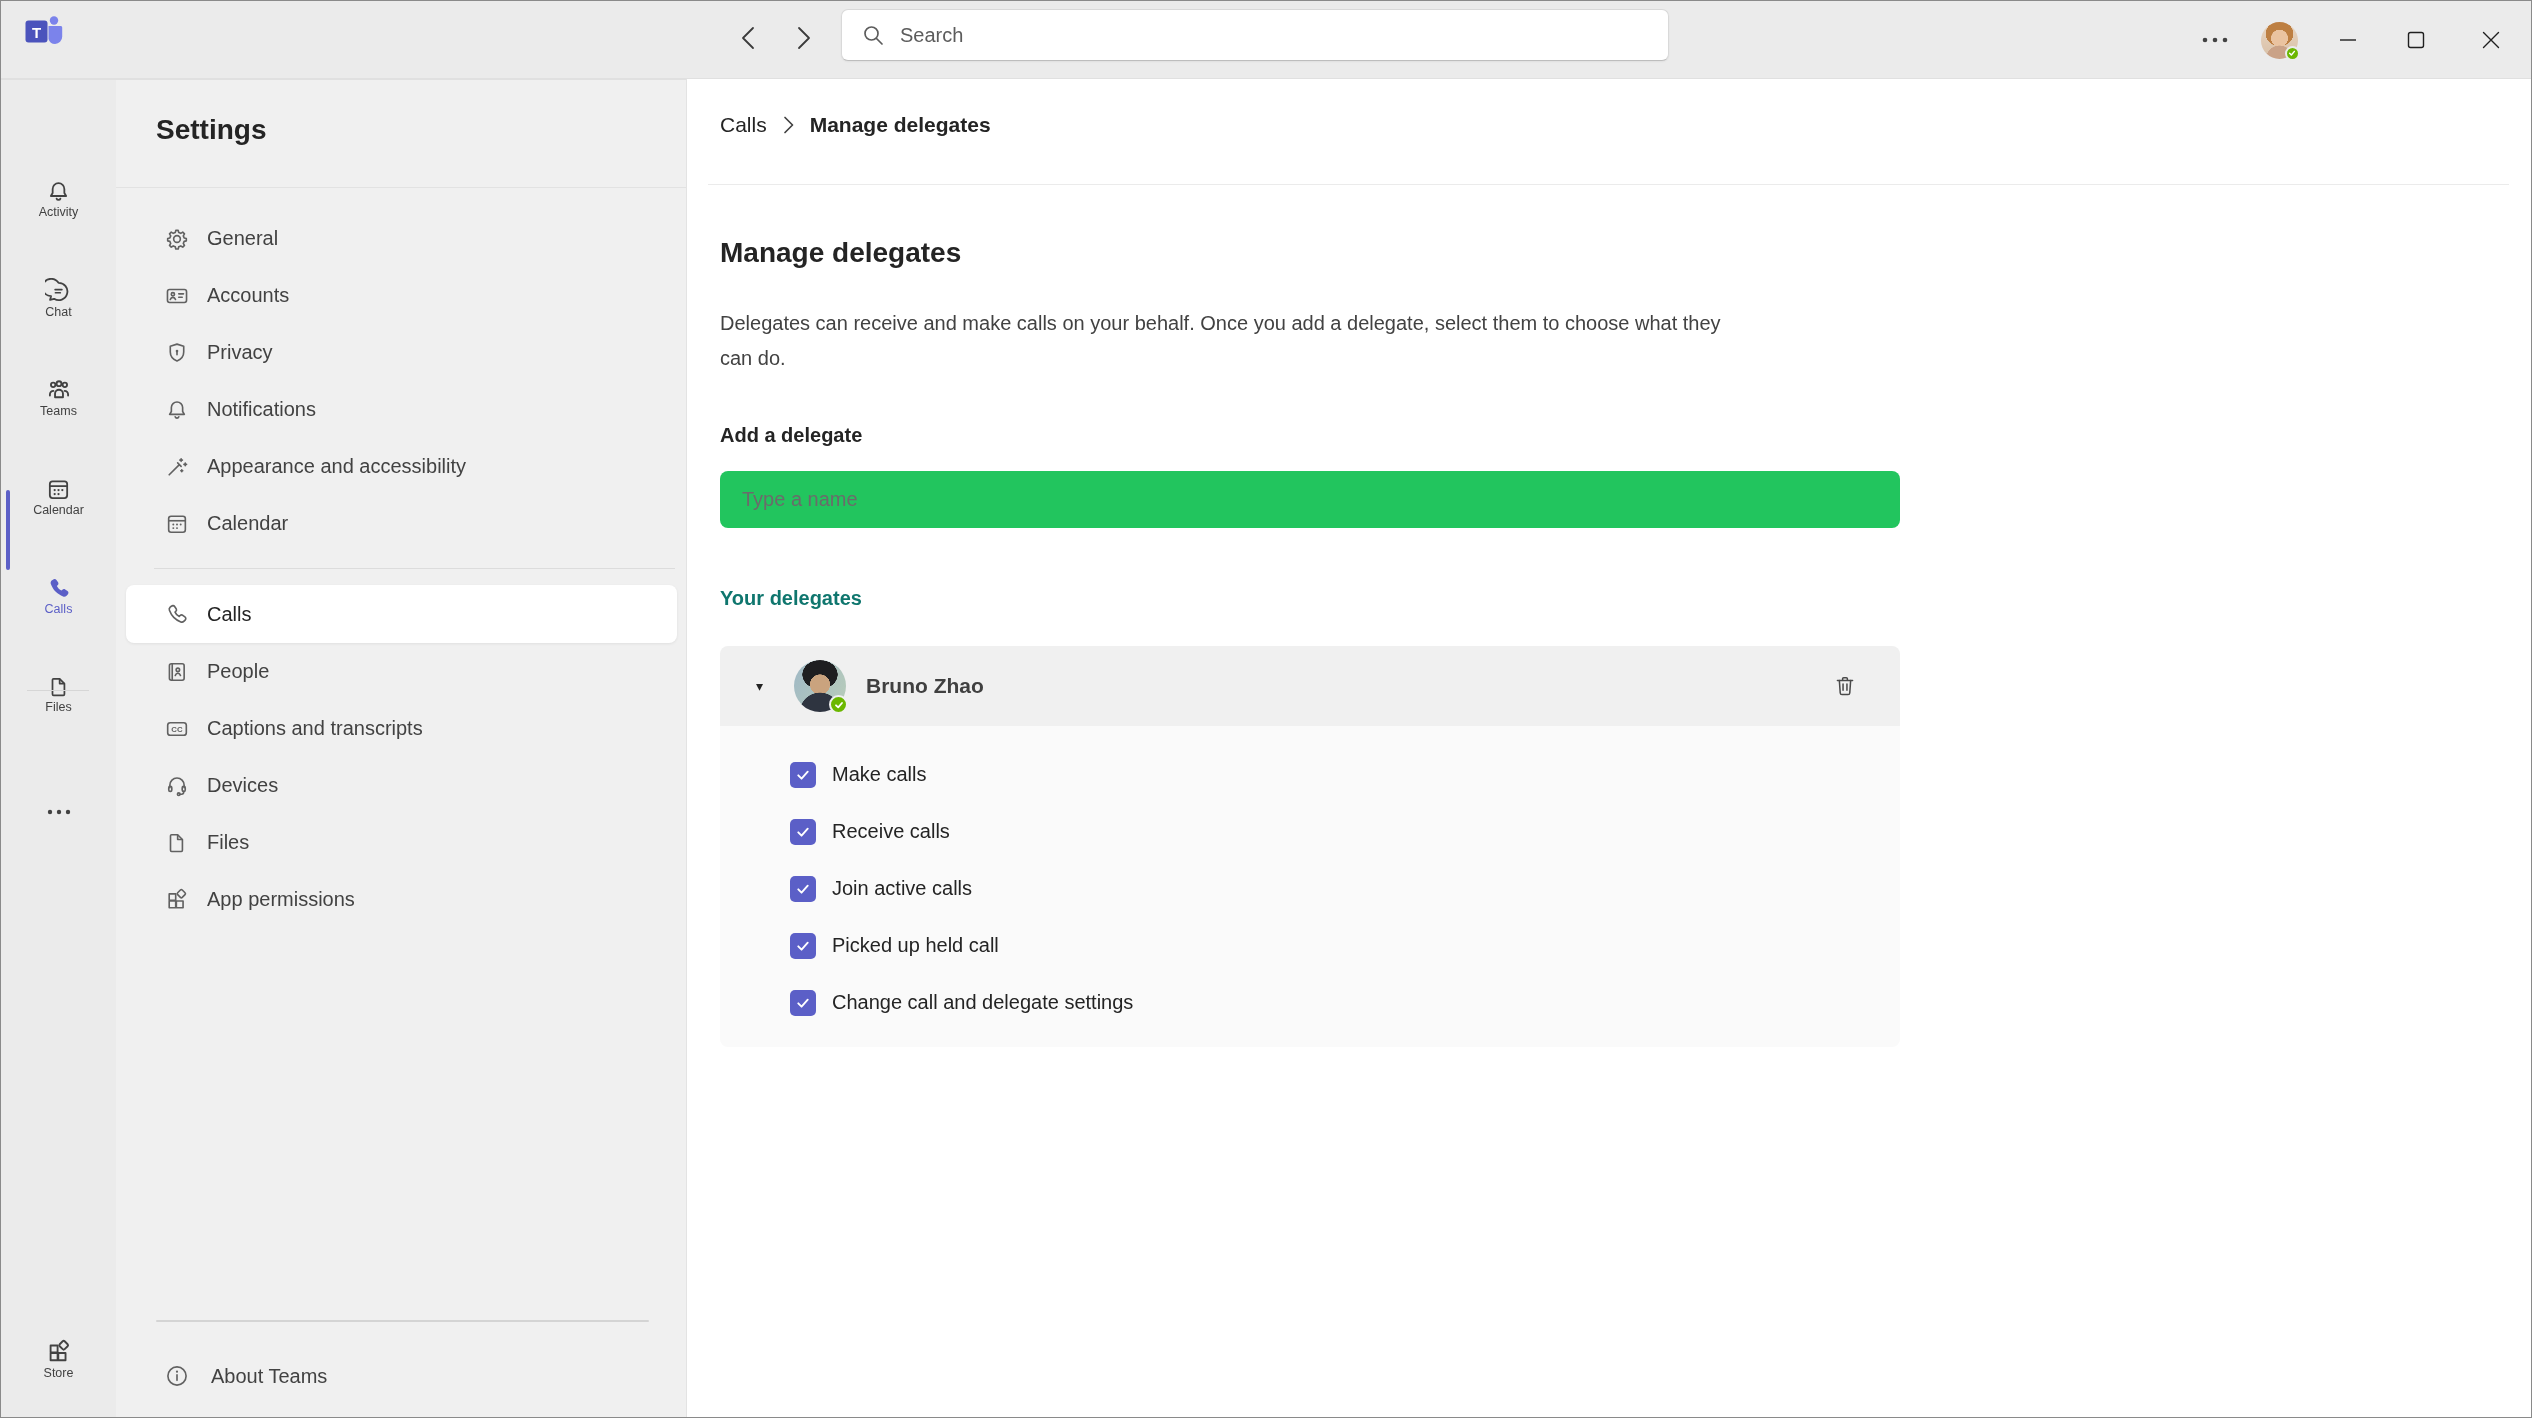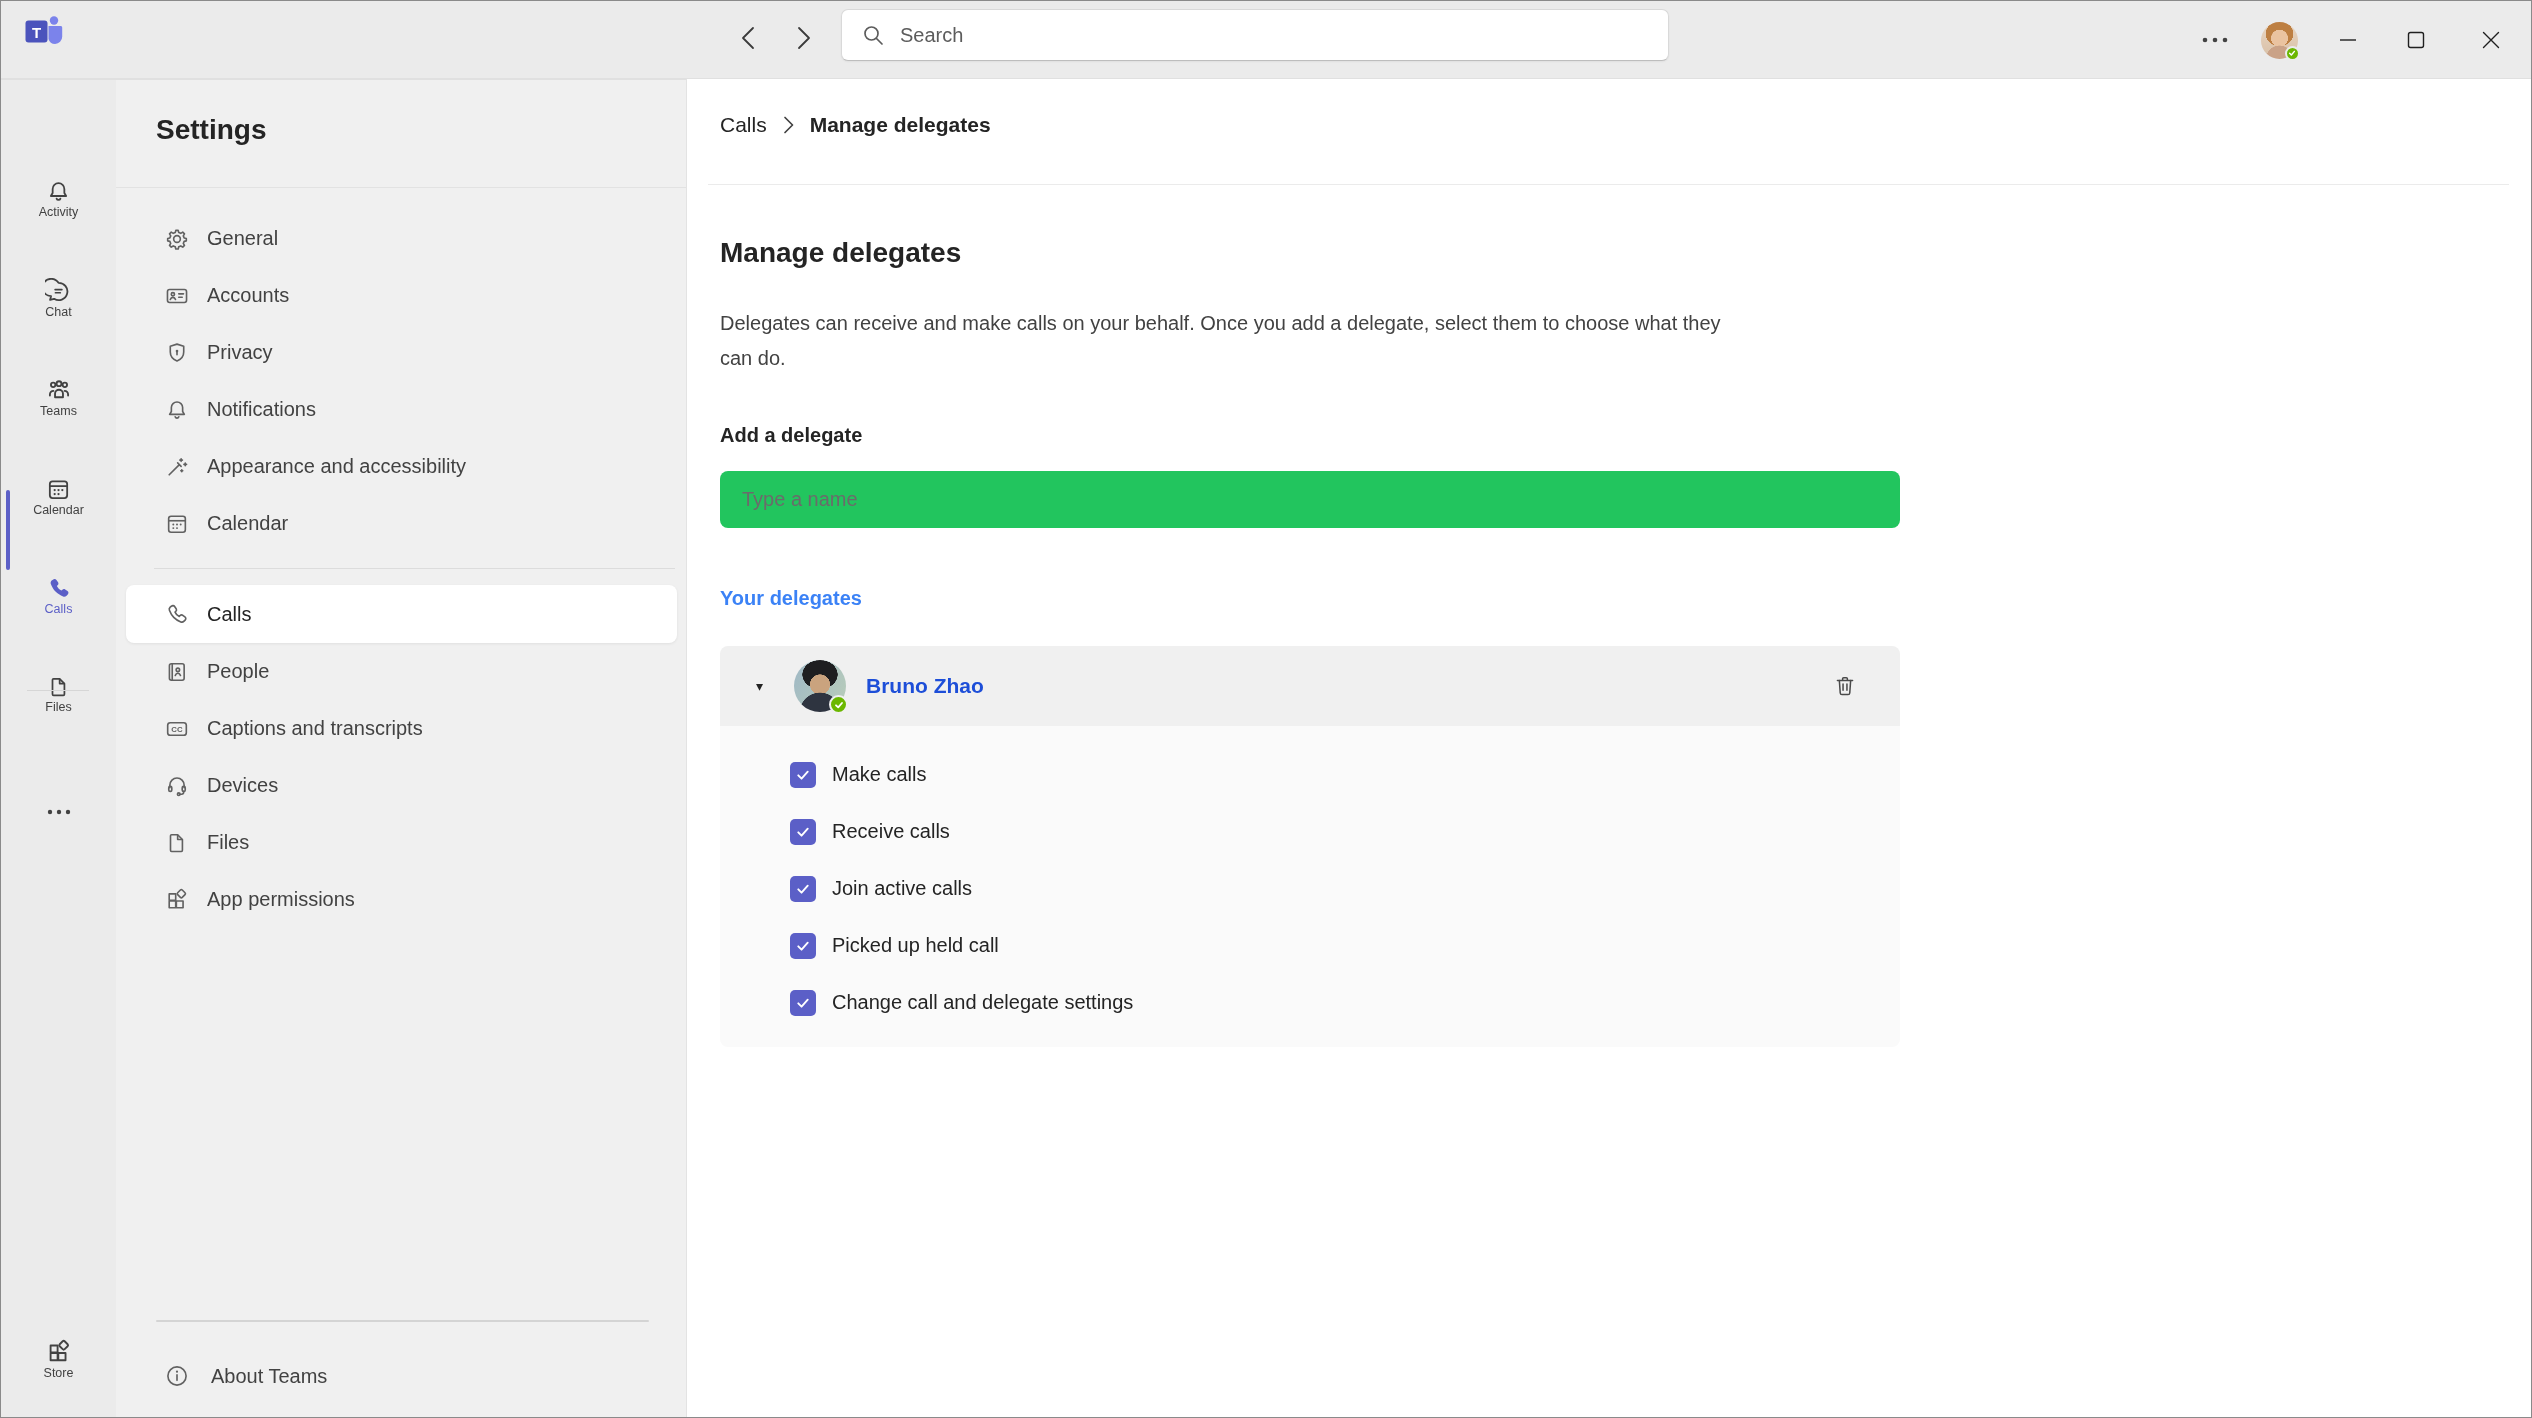--- a/index.html
+++ b/index.html
@@ -66,26 +66,26 @@
   .crumb-parent{font-size:21px;color:#242424;cursor:pointer;}
   .crumb-current{font-size:21px;font-weight:700;color:#242424;}
   .content-divider{position:absolute;top:105px;left:20px;right:22px;height:1px;background:#ebebeb;}
   .page-h1{position:absolute;top:158px;left:32px;font-size:28px;font-weight:700;color:#242424;}
   .page-desc{position:absolute;top:227px;left:32px;max-width:1015px;font-size:20px;line-height:35px;color:#424242;}
   .add-label{position:absolute;top:345px;left:32px;font-size:20px;font-weight:700;color:#242424;}
   .name-input{position:absolute;top:392px;left:32px;width:1180px;height:57px;background:#22c55e;
     border:none;outline:none;border-radius:8px;padding:0 22px;font-size:20px;
     font-family:"Liberation Sans",sans-serif;color:#242424;}
   .name-input::placeholder{color:#6b6b6b;}
-  .your-label{position:absolute;top:508px;left:32px;font-size:20px;font-weight:700;color:#3b82f6;}
+  .your-label{position:absolute;top:508px;left:32px;font-size:20px;font-weight:700;color:#0f766e;}
   .card{position:absolute;top:567px;left:32px;width:1180px;}
   .card-header{height:80px;background:#f0f0f0;border-radius:8px 8px 0 0;display:flex;align-items:center;
     padding:0 38px 0 36px;cursor:pointer;}
   .caret{width:16px;font-size:14px;color:#242424;margin-right:22px;cursor:pointer;}
-  .delegate-name{font-size:21px;font-weight:700;color:#1d4ed8;margin-left:20px;}
+  .delegate-name{font-size:21px;font-weight:700;color:#404040;margin-left:20px;}
   .spacer{flex:1;}
   .trash-btn{width:34px;height:34px;display:flex;align-items:center;justify-content:center;cursor:pointer;border-radius:4px;color:#4a4a4a;}
   .card-body{background:#fafafa;border-radius:0 0 8px 8px;padding:20px 0 16px 70px;}
   .perm-row{height:57px;display:flex;align-items:center;gap:16px;}
   .checkbox{width:26px;height:26px;border-radius:5px;background:#5B5FC7;display:flex;align-items:center;justify-content:center;cursor:pointer;flex:none;}
   .perm-label{font-size:20px;color:#242424;cursor:pointer;}
 </style>
 </head>
 <body>
 

